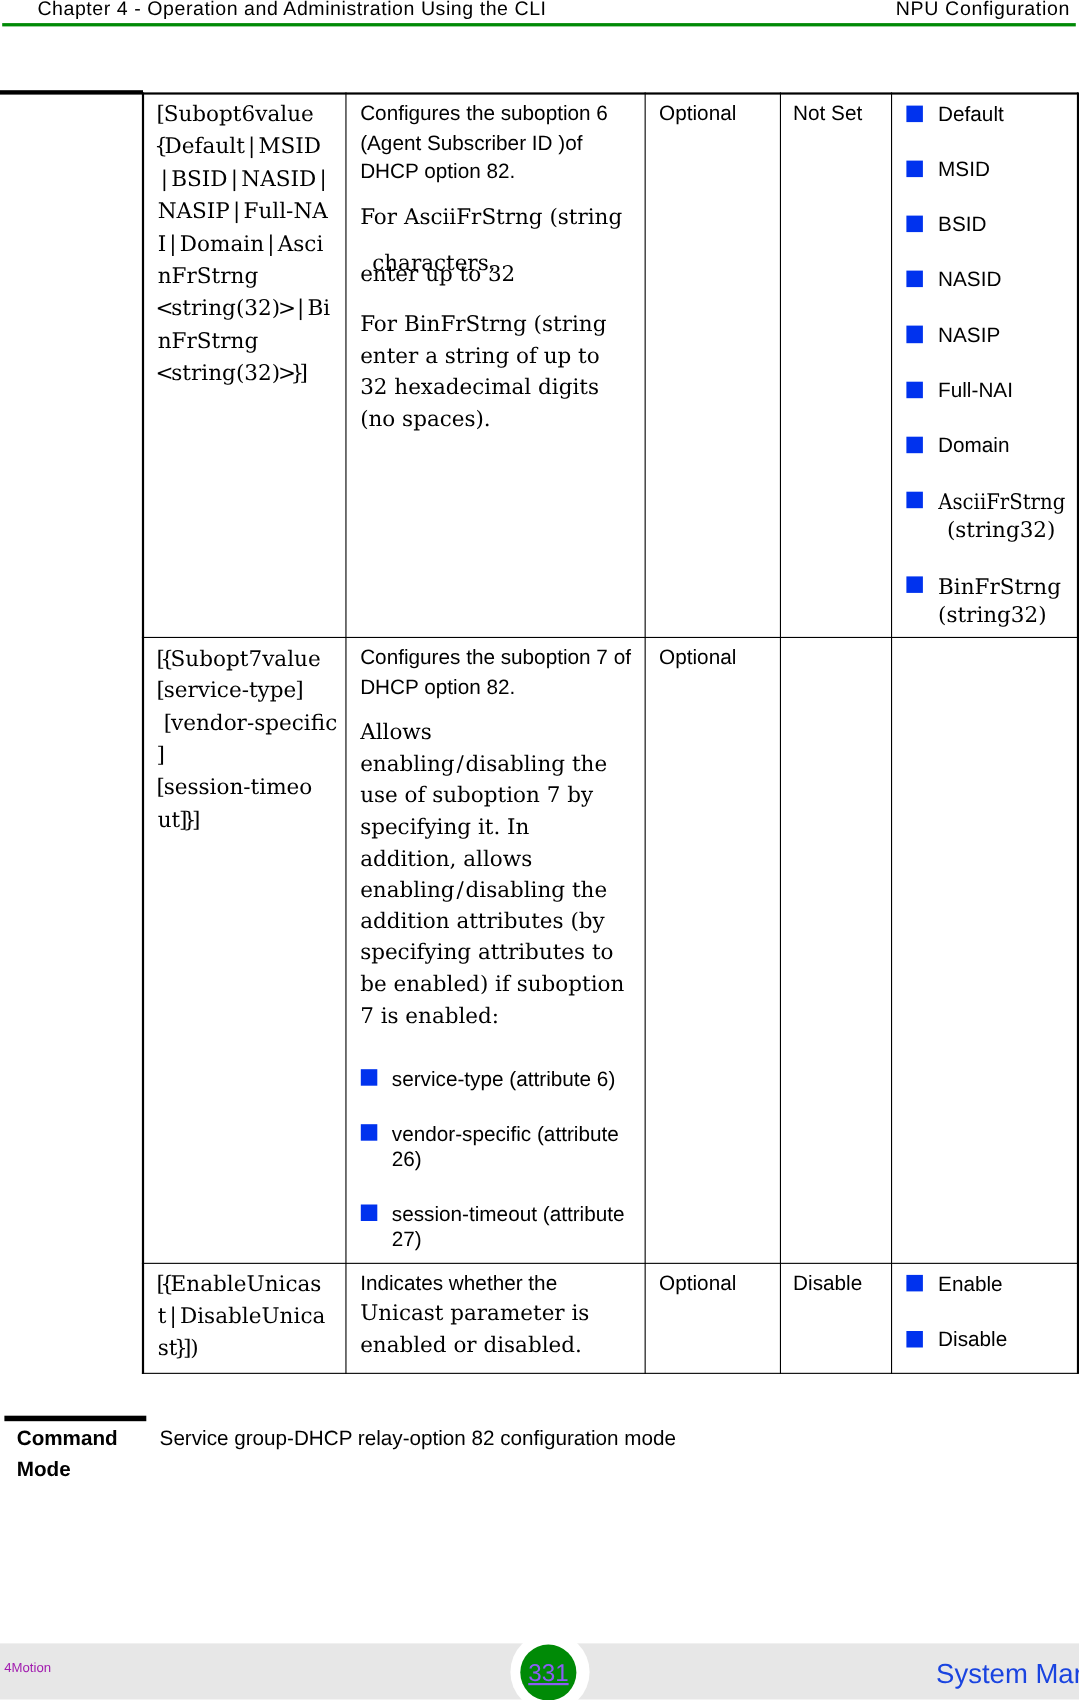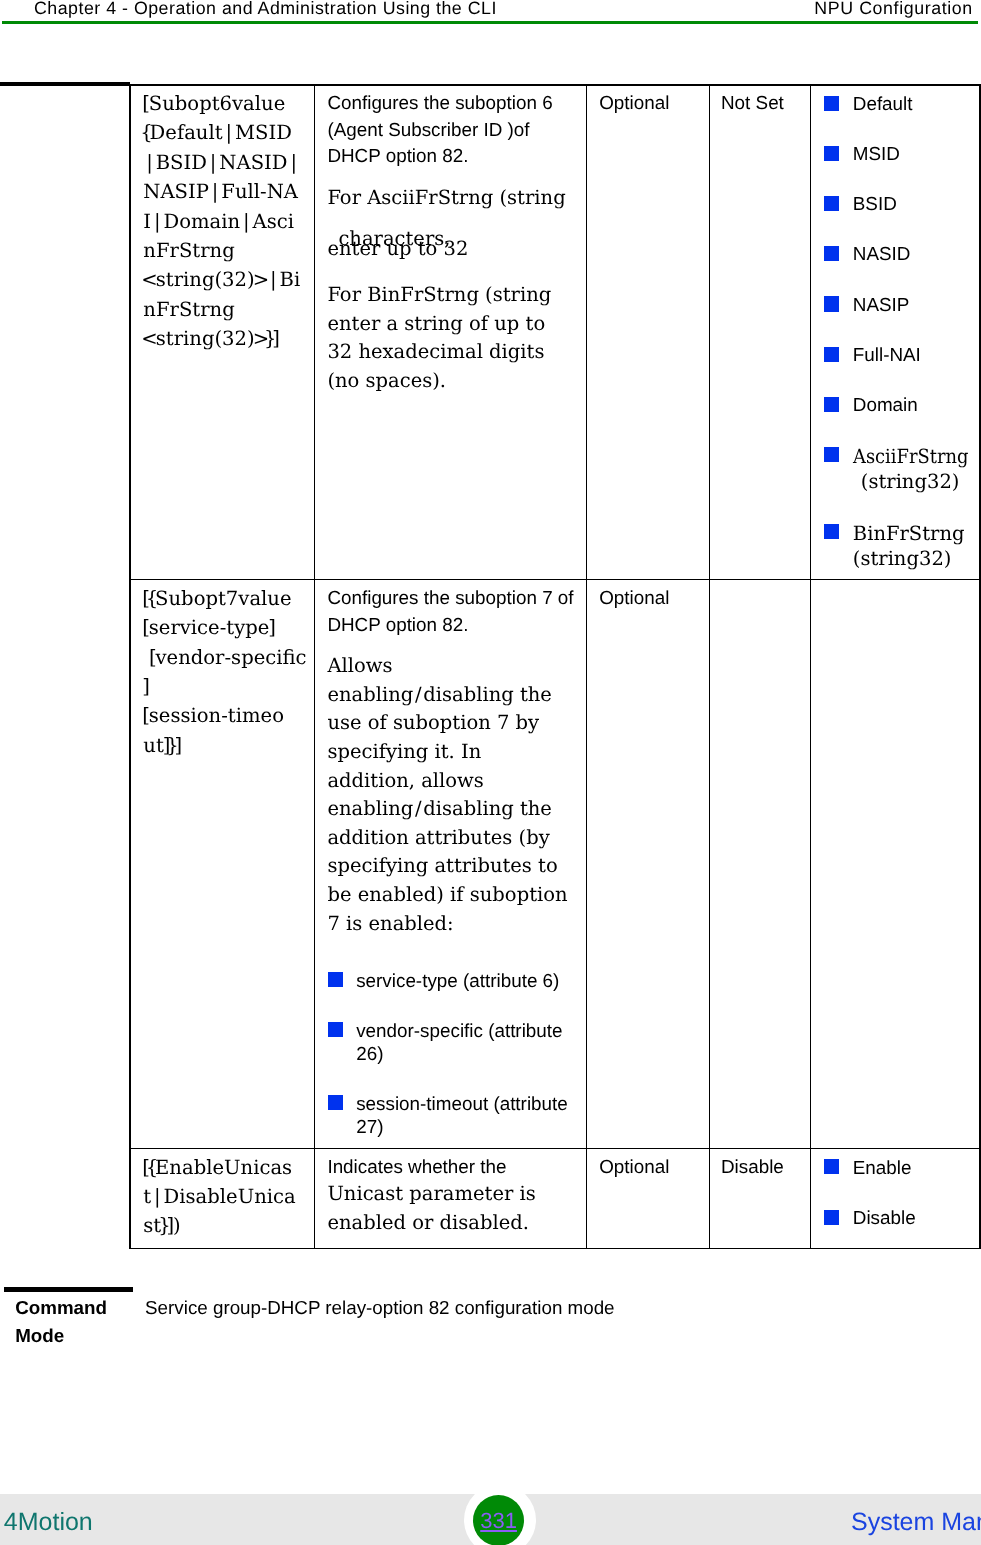--- a/index.html
+++ b/index.html
@@ -34,21 +34,21 @@
   .brk   { display:inline-block; margin:0 -1.1px; }
   .brc   { display:inline-block; margin:0 -3.1px; }
 
   
   .cm-bar   { position:absolute; left:3.5px; top:1287px; width:129.5px; height:5px; background:#000; }
   .cm-label { position:absolute; left:15.2px; font-size:18.8px; font-weight:bold; line-height:1; white-space:nowrap; }
   .cm-text  { position:absolute; left:145.1px; top:1298.7px; font-size:18.8px; line-height:1; white-space:nowrap; }
 
   
   .ft-band   { position:absolute; left:0; top:1494px; width:981px; height:51px; background:#e7e7e7; }
-  .ft-left   { position:absolute; left:3.8px; top:1509.8px; font-size:25px; color:#0f766e; line-height:1; white-space:nowrap; }
+  .ft-left   { position:absolute; left:3.8px; top:1509.8px; font-size:12px; color:#a21caf; line-height:1; white-space:nowrap; }
   .ft-right  { position:absolute; left:851px; top:1509.8px; font-size:25px; color:#1a44e0; line-height:1; white-space:nowrap; }
   .ft-ring   { position:absolute; left:463.7px; top:1484px; width:72px; height:72px; border-radius:50%; background:#ffffff; }
   .ft-circle { position:absolute; left:472.9px; top:1494.5px; width:51.4px; height:51.4px; border-radius:50%; background:#008a06; }
   .ft-num    { position:absolute; left:472.9px; top:1494.5px; width:51.4px; height:51.4px; line-height:51.4px; text-align:center; font-size:22px; color:#8b5cf6;text-decoration:underline; }
 </style>
 </head>
 <body>
 
 <div class="page">
 

